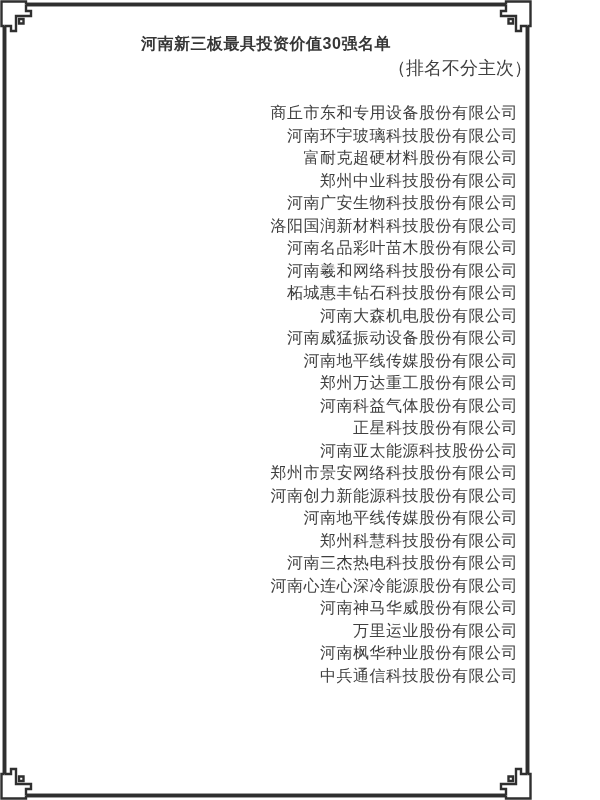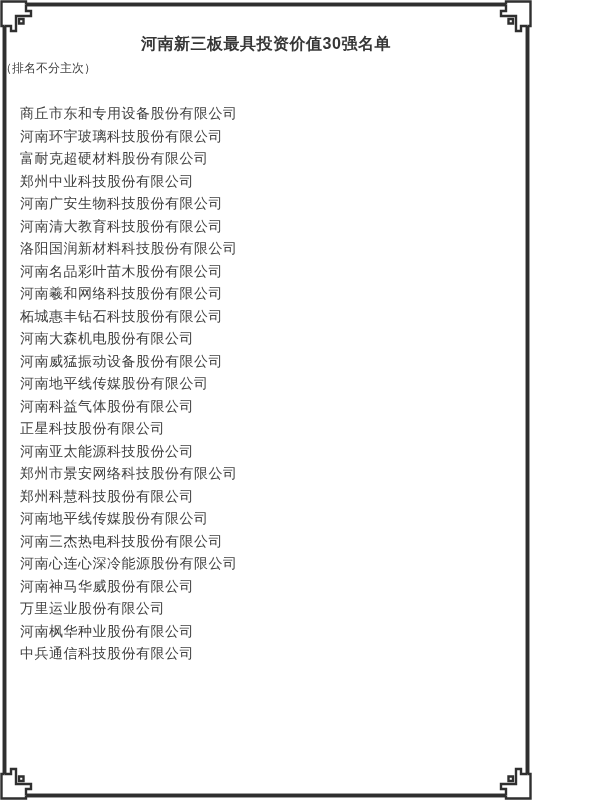--- a/index.html
+++ b/index.html
@@ -50,36 +50,37 @@
     padding-top: 35px;
     text-align: center;
     font-size: 16px;
     line-height: 18px;
     font-weight: bold;
     color: var(--title_text, #363636);
     letter-spacing: 0.5px;
   }
   .subtitle {
     margin-top: 7px;
-    text-align: left;
-    font-size: 12px;
+    text-align: right;
+    font-size: 18px;
     line-height: 16px;
     color: var(--body_text, #3f3f3f);
   }
   ul.company-list {
     list-style: none;
     margin: 0;
     padding: 26px 14px 0 20px;
   }
   ul.company-list li {
-    font-size: 14px;
+    font-size: 16px;
     line-height: 22.5px;
     color: var(--body_text, #3f3f3f);
     letter-spacing: 0.5px;
     white-space: nowrap;
+    text-align: right;
   }
 </style>
 </head>
 <body>
 
 <div class="page">
 
   <div class="frame"></div>
 
   <div class="corner tl">
@@ -141,34 +142,35 @@
 
   <div class="content">
     <div class="title">河南新三板最具投资价值30强名单</div>
     <div class="subtitle">（排名不分主次）</div>
     <ul class="company-list">
         <li>商丘市东和专用设备股份有限公司</li>
         <li>河南环宇玻璃科技股份有限公司</li>
         <li>富耐克超硬材料股份有限公司</li>
         <li>郑州中业科技股份有限公司</li>
         <li>河南广安生物科技股份有限公司</li>
-        <li>河南清大教育科技股份有限公司</li>
         <li>洛阳国润新材料科技股份有限公司</li>
         <li>河南名品彩叶苗木股份有限公司</li>
         <li>河南羲和网络科技股份有限公司</li>
         <li>柘城惠丰钻石科技股份有限公司</li>
         <li>河南大森机电股份有限公司</li>
         <li>河南威猛振动设备股份有限公司</li>
         <li>河南地平线传媒股份有限公司</li>
+        <li>郑州万达重工股份有限公司</li>
         <li>河南科益气体股份有限公司</li>
         <li>正星科技股份有限公司</li>
         <li>河南亚太能源科技股份公司</li>
         <li>郑州市景安网络科技股份有限公司</li>
+        <li>河南创力新能源科技股份有限公司</li>
+        <li>河南地平线传媒股份有限公司</li>
         <li>郑州科慧科技股份有限公司</li>
-        <li>河南地平线传媒股份有限公司</li>
         <li>河南三杰热电科技股份有限公司</li>
         <li>河南心连心深冷能源股份有限公司</li>
         <li>河南神马华威股份有限公司</li>
         <li>万里运业股份有限公司</li>
         <li>河南枫华种业股份有限公司</li>
         <li>中兵通信科技股份有限公司</li>
       </ul>
   </div>
 
 </div>

